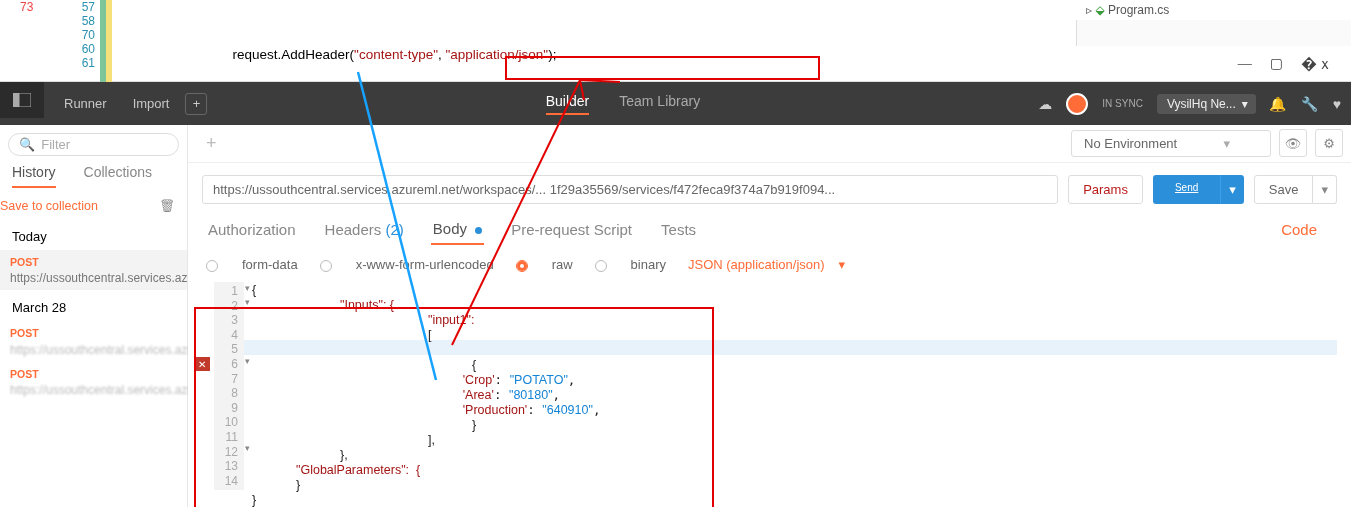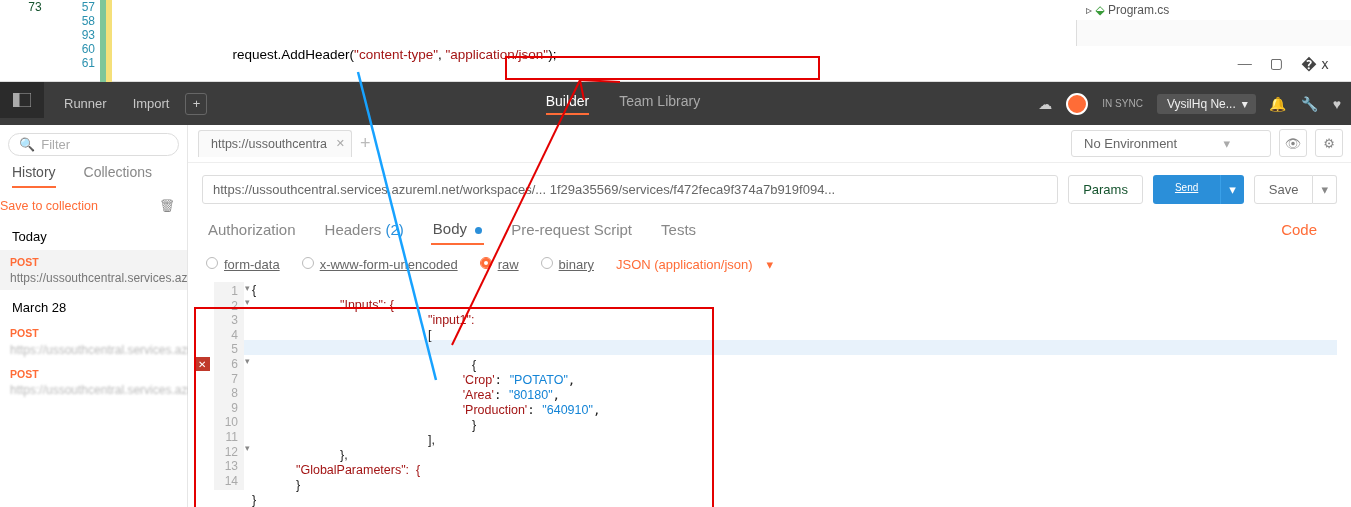--- a/index.html
+++ b/index.html
@@ -1,21 +1,21 @@
 <!DOCTYPE html>
 <html><head>
 <meta charset="utf-8">
 <style>
   * { margin:0; padding:0; box-sizing:border-box; font-family: "Segoe UI", Arial, sans-serif; }
   body { background:#fff; font-size:13px; color:#333; overflow:hidden; width:1351px; height:507px; position:relative; }
 
   
   .vs-strip { position:relative; background:#fff; height:82px; border-bottom:1px solid #ddd; }
   .vs-gutter { position:absolute; left:0; top:0; width:120px; height:82px; }
-  .vs-linenum-col1 { position:absolute; left:20px; width:30px; text-align:center; font:12px Consolas,monospace; color:#14532d; }
+  .vs-linenum-col1 { position:absolute; left:20px; width:30px; text-align:left; font:12px Consolas,monospace; color:#ef4444; }
   .vs-linenum-col2 { position:absolute; left:65px; width:30px; text-align:right; font:12px Consolas,monospace; color:#2b91af; }
   .vs-bar { position:absolute; left:100px; top:0; width:6px; height:82px; background:#7ec699; }
   .vs-bar2{ position:absolute; left:106px; top:0; width:6px; height:82px; background:#f5e07a; }
   .vs-codearea { position:absolute; left:130px; top:0; right:280px; font:13.5px Consolas,monospace; white-space:pre; }
   .vs-codeline { height:15px; line-height:15px; padding-left:80px; }
   .c-black { color:#000; }
   .c-string{ color:#a31515; }
   .c-green { color:#008000; }
   .c-blue  { color:#0070c1; }
 
@@ -61,35 +61,35 @@
   .req-tab  { border:1px solid #ddd; border-bottom:none; padding:6px 24px 6px 12px; font-size:12.5px; color:#666; position:relative; background:#fafafa; border-radius:3px 3px 0 0;}
   .req-tab .x{ position:absolute; right:6px; top:6px; color:#aaa; font-size:11px;}
   .req-tab-add{ margin-left:8px; color:#bbb; font-size:18px; cursor:pointer;}
   .env-row { position:absolute; right:8px; top:4px; display:flex; align-items:center; gap:8px;}
   .env-dd  { border:1px solid #ddd; padding:5px 40px 5px 12px; font-size:13px; color:#666; border-radius:3px; min-width:200px;}
   .env-btn { border:1px solid #ddd; width:28px; height:28px; display:flex; align-items:center; justify-content:center; border-radius:3px; color:#888;}
 
   .req-row { display:flex; align-items:center; gap:10px; padding:12px 14px 10px; }
   .method-dd{ border:1px solid #ddd; background:#f7f7f7; padding:6px 22px 6px 14px; font-size:14px; color:#555; border-radius:3px;}
   .url-in   { flex:1; border:1px solid #ddd; padding:6px 10px; font-size:13px; color:#666; border-radius:3px;}
-  .params-btn{ border:1px solid #ddd; padding:6px 14px; color:#14532d; border-radius:3px;text-align:right;}
+  .params-btn{ border:1px solid #ddd; padding:6px 14px; color:#b91c1c; border-radius:3px;text-align:right;}
   .send-btn { background:#2b8fd9; color:#fff; padding:7px 22px; border-radius:3px 0 0 3px; font-size:10px;text-decoration:underline;}
   .send-caret{ background:#2b8fd9; color:#fff; padding:7px 8px; border-radius:0 3px 3px 0; border-left:1px solid #3aa0e8;}
   .save-btn { border:1px solid #ddd; padding:6px 14px; color:#666; border-radius:3px 0 0 3px;}
   .save-caret{ border:1px solid #ddd; border-left:none; padding:6px 8px; color:#888; border-radius:0 3px 3px 0;}
 
   .subtabs{ display:flex; gap:25px; padding:0 18px 8px; font-size:15px; color:#888; align-items:center;}
   .subtabs .st{ padding:6px 2px; cursor:pointer;}
   .subtabs .st.act{ color:#555; border-bottom:2px solid #ff6c37;}
   .subtabs .count{ color:#2b8fd9;}
   .subtabs .dot{ width:7px;height:7px;border-radius:50%;background:#2b8fd9;display:inline-block;margin-left:4px;vertical-align:middle;}
   .code-link{ margin-left:auto; color:#ff6c37; padding-right:16px;}
 
   .bodytype-row{ display:flex; gap:22px; padding:4px 18px 10px; font-size:13px; color:#666; align-items:center;}
-  .bt-radio{ display:flex; align-items:flex-start; gap:6px; cursor:pointer;text-decoration:underline;}
+  .bt-radio{ display:flex; align-items:flex-end; gap:24px; cursor:pointer;}
   .bt-radio .r{ width:12px;height:12px;border:1px solid #bbb;border-radius:50%;display:inline-block;}
   .bt-radio.sel .r{ border-color:#ff6c37; box-shadow:inset 0 0 0 3px #ff6c37;}
   .bt-json{ color:#ff6c37; display:flex; align-items:center; gap:14px;}
 
   .editor { position:relative; margin:0 14px 0 8px; }
   .ed-gutter{ position:absolute; left:18px; top:0; width:30px; text-align:right; font:12px Consolas,monospace; color:#aaa; background:#f3f3f3; padding:2px 6px 2px 0;}
   .ed-gutter div{ height:14.6px;}
   .ed-err { position:absolute; left:0; top:75px; width:14px;height:14px; background:#c0392b; }
   .ed-err::after{content:"✕"; color:#fff; font-size:10px; position:relative; left:2px; top:-1px;}
   .ed-code{ position:absolute; left:56px; top:0; font:12.5px Consolas,monospace; white-space:pre; color:#222;}
@@ -107,21 +107,21 @@
     <div class="vs-linenum-col1">
       <div>73</div>
       <div></div>
       <div></div>
       <div></div>
       <div></div>
     </div>
     <div class="vs-linenum-col2">
       <div>57</div>
       <div>58</div>
-      <div>93</div>
+      <div>70</div>
       <div>60</div>
       <div>61</div>
     </div>
     <div class="vs-bar"></div>
     <div class="vs-bar2"></div>
   </div>
 
   <div class="vs-codearea">
     <div class="vs-codeline">
       <span class="c-black">request.AddHeader(</span><span class="c-string">"content-type"</span><span class="c-black">, </span><span class="c-string">"application/json"</span><span class="c-black">);</span>
@@ -207,24 +207,20 @@
     </div>
     <div class="sb-item blur">
       <span class="verb">POST</span>
       <span class="u">https://ussouthcentral.services.azureml.net/workspaces/4ffd9</span>
     </div>
   </div>
 
   <div class="mainpane">
 
     <div class="req-tabs">
-      <div class="req-tab">
-        <span>https://ussouthcentra</span>
-        <span class="x">✕</span>
-      </div>
       <div class="req-tab-add">+</div>
 
       <div class="env-row">
         <div class="env-dd">
           <span>No Environment</span>
           <span style="float:right;color:#aaa">▾</span>
         </div>
         <div class="env-btn">👁</div>
         <div class="env-btn">⚙</div>
       </div>

